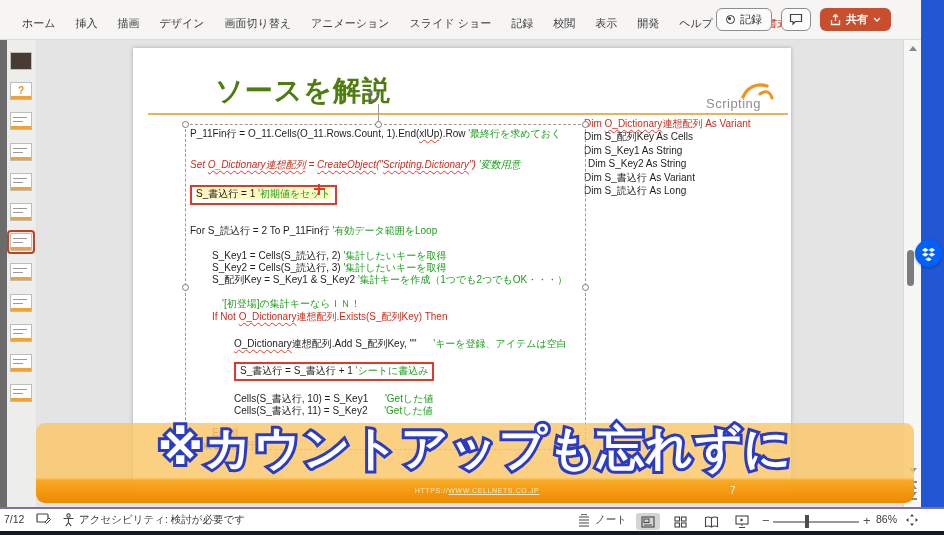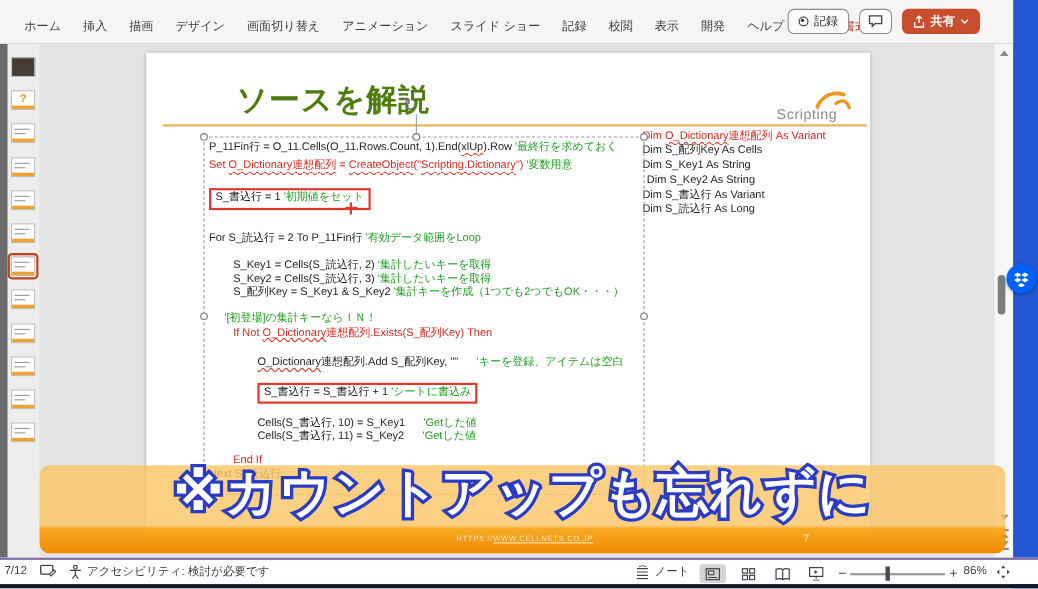--- a/index.html
+++ b/index.html
@@ -40,21 +40,21 @@
   .handle { position:absolute; width:7px; height:7px; background:#fff; border:1px solid #7a7a7a; border-radius:50%; z-index:5; }
   .rot-line { position:absolute; left:378px; top:104px; width:1px; height:20px; background:#9b9b9b; z-index:4; }
   .rot-icon { position:absolute; left:366px; top:86px; font-size:17px; color:#6e6e6e; z-index:4; }
 
   
   .code-col { position:absolute; z-index:3; font-size:10px; line-height:12.2px; white-space:nowrap; }
   .code-line span { white-space:pre; }
   .c-k { color:#1d1d1d; } .c-r { color:#d12b1c; } .c-g { color:#1ea01e; }
   .c-wavy { text-decoration:underline; text-decoration-style:wavy; text-decoration-color:#e4392b; text-decoration-thickness:1px; text-underline-offset:2px; }
   .boxed { border:2px solid #e23a2a; padding:1px 4px 2px 4px; width:fit-content; }
-  .hl span { background:#ffffff; }
+  .hl span { background:#fef9c3; }
   .dimcol { line-height:13.4px; }
   .cursor-plus { position:absolute; left:314px; top:184px; width:11px; height:11px; z-index:6; }
   .cursor-plus::before { content:""; position:absolute; left:0; top:4px; width:11px; height:2.4px; background:#e23a2a; }
   .cursor-plus::after  { content:""; position:absolute; left:4px; top:0; width:2.4px; height:11px; background:#e23a2a; }
 
   
   .banner { position:absolute; left:36px; top:423px; width:878px; height:80px; border-radius:9px;
     background:linear-gradient(180deg, rgba(250,198,103,.82) 0%, rgba(250,198,103,.82) 68%, rgba(248,167,29,.97) 72%, #ee8900 100%);
     z-index:30; text-align:center; }
   .caption { margin-top:-6px; font-size:47px; font-weight:bold; color:#fff; letter-spacing:1px;
@@ -198,27 +198,27 @@
 <div class="handle" style="left:375px;top:121px;"></div>
 <div class="handle" style="left:582px;top:121px;"></div>
 <div class="handle" style="left:182px;top:284px;"></div>
 <div class="handle" style="left:582px;top:284px;"></div>
 <div class="handle" style="left:182px;top:446px;"></div>
 <div class="handle" style="left:375px;top:446px;"></div>
 <div class="handle" style="left:582px;top:446px;"></div>
 
 <div class="code-col" id="code-left" style="left:190px;top:128px;">
     <div class="code-line" style="margin-top: 0px; margin-left: 0px;"><span class="c-k">P_11Fin行 = O_11.Cells(O_11.Rows.Count, 1).End(</span><span class="c-k c-wavy">xlUp</span><span class="c-k">).Row </span><span class="c-g">'最終行を求めておく</span></div>
-    <div class="code-line" style="margin-top: 5px; margin-left: 0px;"><span class="c-r">Set </span><span class="c-r c-wavy">O_Dictionary連想配列</span><span class="c-r"> = </span><span class="c-r c-wavy">CreateObject</span><span class="c-r">("</span><span class="c-r c-wavy">Scripting.Dictionary</span><span class="c-r">") </span><span class="c-g">'変数用意</span></div>
+    <div class="code-line" style="margin-top: 19px; margin-left: 0px; font-style: italic;"><span class="c-r">Set </span><span class="c-r c-wavy">O_Dictionary連想配列</span><span class="c-r"> = </span><span class="c-r c-wavy">CreateObject</span><span class="c-r">("</span><span class="c-r c-wavy">Scripting.Dictionary</span><span class="c-r">") </span><span class="c-g">'変数用意</span></div>
     <div class="code-line boxed hl" style="margin-top: 14px; margin-left: 0px;"><span class="c-k">S_書込行 = 1 </span><span class="c-g">'初期値をセット</span></div>
     <div class="code-line" style="margin-top: 20px; margin-left: 0px;"><span class="c-k">For S_読込行 = 2 To P_11Fin行 </span><span class="c-g">'有効データ範囲をLoop</span></div>
     <div class="code-line" style="margin-top: 13px; margin-left: 22px;"><span class="c-k">S_Key1 = Cells(S_読込行, 2) </span><span class="c-g">'集計したいキーを取得</span></div>
     <div class="code-line" style="margin-top: 0px; margin-left: 22px;"><span class="c-k">S_Key2 = Cells(S_読込行, 3) </span><span class="c-g">'集計したいキーを取得</span></div>
     <div class="code-line" style="margin-top: 0px; margin-left: 22px;"><span class="c-k">S_配列Key = S_Key1 &amp; S_Key2 </span><span class="c-g">'集計キーを作成（1つでも2つでもOK・・・）</span></div>
-    <div class="code-line" style="margin-top: 12px; margin-left: 14px;"><span class="c-g">'[初登場]の集計キーならＩＮ！</span></div>
+    <div class="code-line" style="margin-top: 12px; margin-left: 32px;"><span class="c-g">'[初登場]の集計キーならＩＮ！</span></div>
     <div class="code-line" style="margin-top: 0px; margin-left: 22px;"><span class="c-r">If Not </span><span class="c-r c-wavy">O_Dictionary</span><span class="c-r">連想配列.Exists(S_配列Key) Then</span></div>
     <div class="code-line" style="margin-top: 15px; margin-left: 44px;"><span class="c-k c-wavy">O_Dictionary</span><span class="c-k">連想配列.Add S_配列Key, ""</span><span class="c-k">      </span><span class="c-g">'キーを登録、アイテムは空白</span></div>
     <div class="code-line boxed" style="margin-top: 12px; margin-left: 44px;"><span class="c-k">S_書込行 = S_書込行 + 1 </span><span class="c-g">'シートに書込み</span></div>
     <div class="code-line" style="margin-top: 12px; margin-left: 44px;"><span class="c-k">Cells(S_書込行, 10) = S_Key1      </span><span class="c-g">'Getした値</span></div>
     <div class="code-line" style="margin-top: 0px; margin-left: 44px;"><span class="c-k">Cells(S_書込行, 11) = S_Key2      </span><span class="c-g">'Getした値</span></div>
     <div class="code-line" style="margin-top: 9px; margin-left: 22px;"><span class="c-r">End If</span></div>
     <div class="code-line" style="margin-top: 1px; margin-left: 0px;"><span class="c-k">Next S_読込行</span></div>
   </div>
 <div class="code-col dimcol" id="code-right" style="left:584px;top:117px;">
     <div class="code-line" style="margin-top: 0px; margin-left: 0px;"><span class="c-r">Dim </span><span class="c-r c-wavy">O_Dictionary</span><span class="c-r">連想配列 As Variant</span></div>

